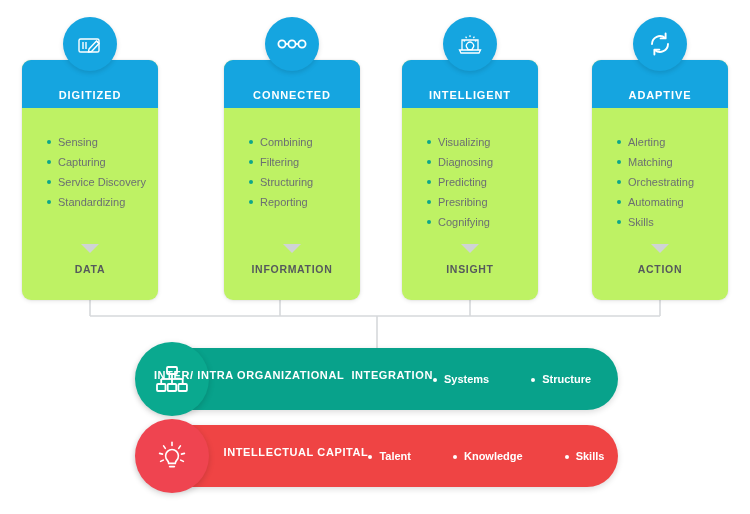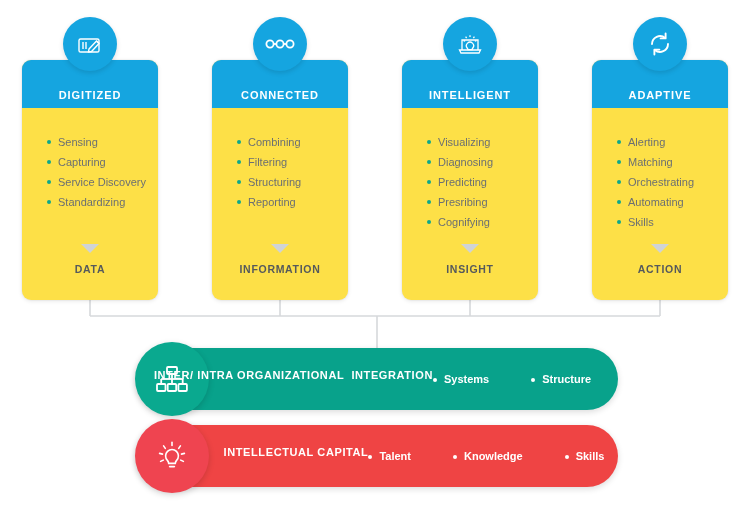--- a/index.html
+++ b/index.html
@@ -27,21 +27,21 @@
     width: 750px; height: 514px;
     pointer-events: none;
   }
 
   
   .pillar {
     position: absolute;
     width: 136px;
     top: 60px;
     height: 240px;
-    background: #fde047;
+    background: #bef264;
     border-radius: 9px;
     box-shadow: 0 1px 4px rgba(0,0,0,0.10), 0 0 0 1px rgba(0,0,0,0.025);
     z-index: 3;
   }
   .pillar-head {
     position: absolute;
     left: 0; top: 0;
     width: 136px;
     height: 48px;
     border-radius: 9px 9px 0 0;
@@ -235,21 +235,21 @@
     <ul class="pillar-list">
       <li>Sensing</li>
       <li>Capturing</li>
       <li>Service Discovery</li>
       <li>Standardizing</li>
     </ul>
     <div class="pillar-arrow"></div>
     <div class="pillar-outcome">DATA</div>
   </div>
 
-  <div class="pillar" style="left:212px;">
+  <div class="pillar" style="left:224px;">
     <div class="pillar-badge">
       <svg width="30" height="18" viewBox="0 0 30 18" fill="none" stroke="#ffffff" stroke-width="1.8">
         <circle cx="5" cy="9" r="3.6"></circle>
         <circle cx="15" cy="9" r="3.6"></circle>
         <circle cx="25" cy="9" r="3.6"></circle>
         <line x1="8.6" y1="9" x2="11.4" y2="9"></line>
         <line x1="18.6" y1="9" x2="21.4" y2="9"></line>
       </svg>
     </div>
     <div class="pillar-head">

